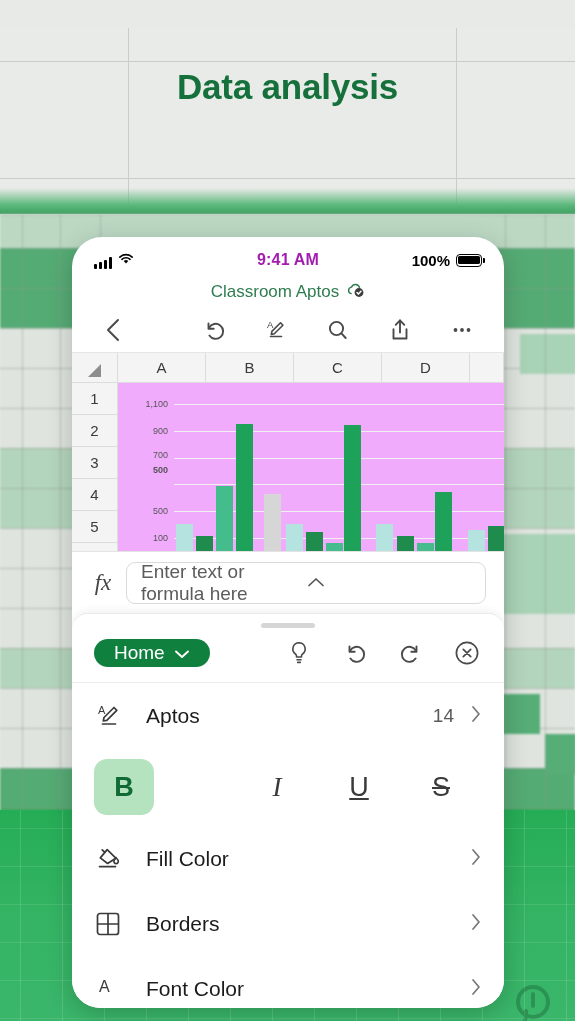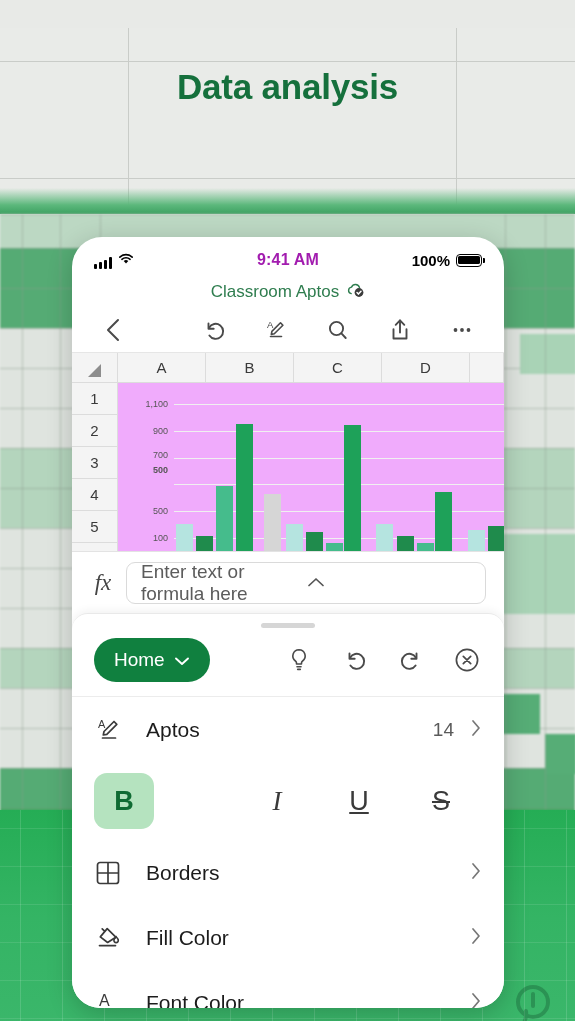--- a/index.html
+++ b/index.html
@@ -171,21 +171,21 @@
     width: 54px; height: 5px; border-radius: 3px; background: #d6d6d6;
     margin: 9px auto 0 auto;
   }
   .ribrow1 {
     display: flex; align-items: center;
     padding: 10px 22px 14px 22px;
   }
   .homepill {
     display: flex; align-items: center; gap: 9px;
     background: #10803f; color: #fff;
-    border-radius: 22px; height: 44px; padding: 0 20px;
+    border-radius: 22px; height: 28px; padding: 0 20px;
     font-size: 19px;
   }
   .rib-icons { margin-left: auto; display: flex; align-items: center; gap: 26px; }
   .rib-icon { width: 30px; height: 30px; display: flex; align-items: center; justify-content: center; }
 
   .sep { height: 1px; background: #ececec; margin: 0 0; }
 
   .menurow {
     display: flex; align-items: center;
     height: 65px; padding: 0 22px;
@@ -513,45 +513,45 @@
       <div class="styrow">
         <div class="stybtn active">B</div>
         <div class="sty-pad"></div>
         <div class="stybtn" style="font-family:'Liberation Serif',serif;font-style:italic;">I</div>
         <div class="stybtn" style="text-decoration:underline;">U</div>
         <div class="stybtn" style="text-decoration:line-through;">S</div>
       </div>
 
       <div class="menurow">
         <div class="mr-icon">
-          <svg width="28" height="28" viewBox="0 0 28 28">
-            <rect x="3.5" y="3.5" width="21" height="21" rx="2.5" stroke="#3a3a3a" stroke-width="1.7" fill="none"></rect>
-            <path d="M14 3.5v21M3.5 14h21" stroke="#3a3a3a" stroke-width="1.7"></path>
-          </svg>
-        </div>
-        <div class="mr-label">Borders</div>
-        <div class="mr-right">
-          <span>
-            <svg width="12" height="20" viewBox="0 0 12 20">
-                <path d="M3 3l6 7-6 7" stroke="#777" stroke-width="1.7" fill="none" stroke-linecap="round" stroke-linejoin="round"></path>
-              </svg>
-          </span>
-        </div>
-      </div>
-
-      <div class="menurow">
-        <div class="mr-icon">
           <svg width="30" height="30" viewBox="0 0 30 30">
             <path d="M13.2 5.6l8.6 8.6-8.2 5.3-7.3-5.6z" stroke="#3a3a3a" stroke-width="1.7" fill="none" stroke-linejoin="round"></path>
             <path d="M10.6 8.2L8.2 5.8" stroke="#3a3a3a" stroke-width="1.7" stroke-linecap="round"></path>
             <path d="M24.3 17.3c0 1.3-1 2.3-2.2 2.3s-2.2-1-2.2-2.3 2.2-3.6 2.2-3.6 2.2 2.3 2.2 3.6z" stroke="#3a3a3a" stroke-width="1.6" fill="none"></path>
             <path d="M5.5 22.6h16" stroke="#3a3a3a" stroke-width="1.7" stroke-linecap="round"></path>
           </svg>
         </div>
         <div class="mr-label">Fill Color</div>
+        <div class="mr-right">
+          <span>
+            <svg width="12" height="20" viewBox="0 0 12 20">
+                <path d="M3 3l6 7-6 7" stroke="#777" stroke-width="1.7" fill="none" stroke-linecap="round" stroke-linejoin="round"></path>
+              </svg>
+          </span>
+        </div>
+      </div>
+
+      <div class="menurow">
+        <div class="mr-icon">
+          <svg width="28" height="28" viewBox="0 0 28 28">
+            <rect x="3.5" y="3.5" width="21" height="21" rx="2.5" stroke="#3a3a3a" stroke-width="1.7" fill="none"></rect>
+            <path d="M14 3.5v21M3.5 14h21" stroke="#3a3a3a" stroke-width="1.7"></path>
+          </svg>
+        </div>
+        <div class="mr-label">Borders</div>
         <div class="mr-right">
           <span>
             <svg width="12" height="20" viewBox="0 0 12 20">
                 <path d="M3 3l6 7-6 7" stroke="#777" stroke-width="1.7" fill="none" stroke-linecap="round" stroke-linejoin="round"></path>
               </svg>
           </span>
         </div>
       </div>
 
       <div class="menurow">

